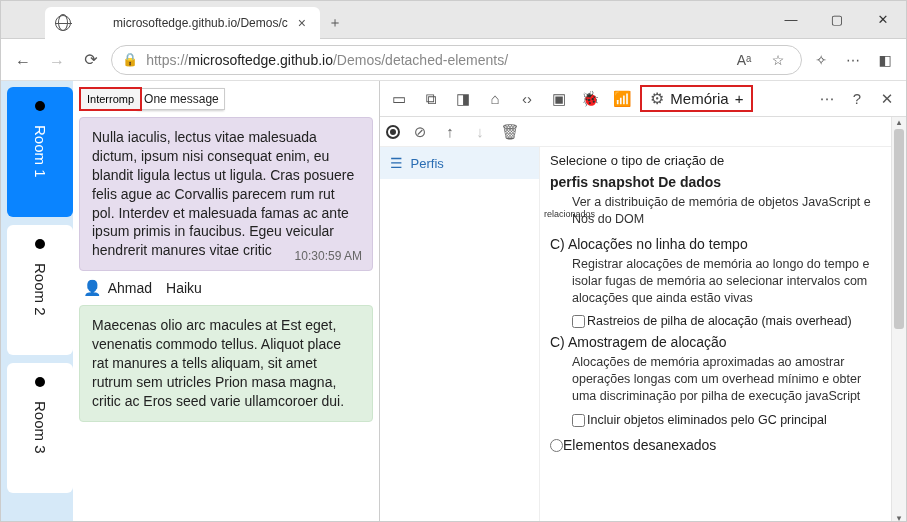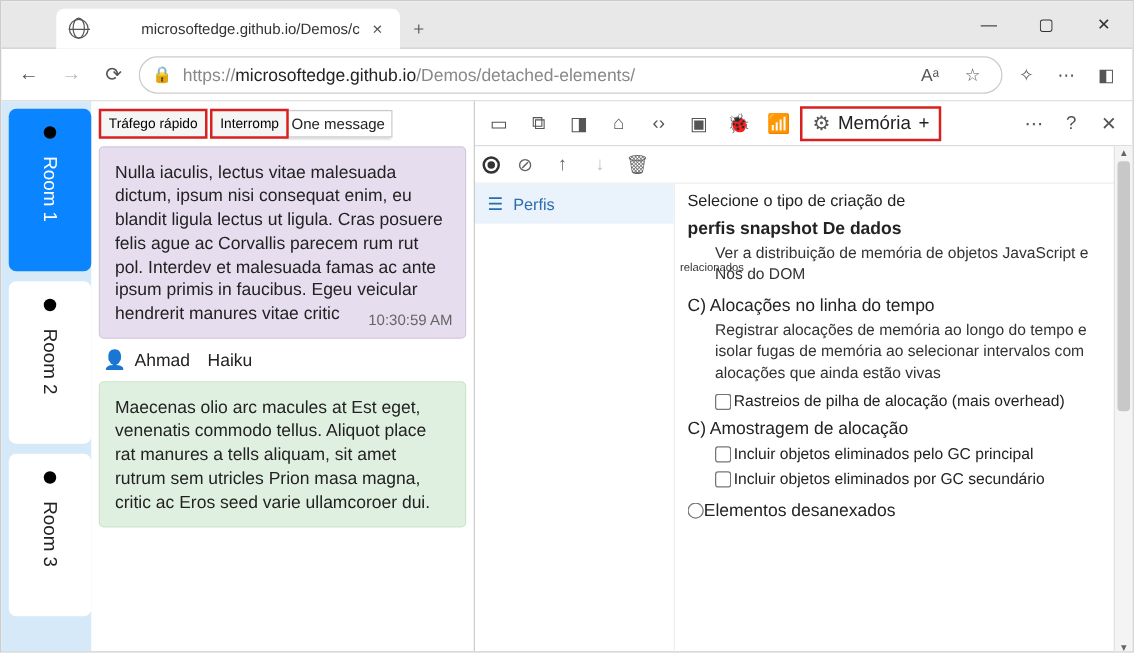--- a/index.html
+++ b/index.html
@@ -123,21 +123,20 @@
         <span class="label">Room 2</span>
       </div>
     <div class="room">
         <span class="dot"></span>
         <span class="label">Room 3</span>
       </div>
   </div>
 
   <div class="chat">
     <div class="tabsrow">
-      <button class="btn hl">Tráfego rápido</button>
       <button class="btn hl">Interromp</button>
       <span class="onemsg">One message</span>
     </div>
 
     <div class="msg purple">
       <span>Nulla iaculis, lectus vitae malesuada dictum, ipsum nisi consequat enim, eu blandit ligula lectus ut ligula. Cras posuere felis ague ac Corvallis parecem rum rut pol. Interdev et malesuada famas ac ante ipsum primis in faucibus. Egeu veicular hendrerit manures vitae critic</span>
       <div class="time">10:30:59 AM</div>
     </div>
 
     <div class="author">
@@ -199,28 +198,25 @@
         </div>
 
         <h4>C) Alocações no linha do tempo</h4>
         <div class="indent">Registrar alocações de memória ao longo do tempo e isolar fugas de memória ao selecionar intervalos com alocações que ainda estão vivas</div>
         <label class="chk">
           <input type="checkbox" style="">
             <span>Rastreios de pilha de alocação (mais overhead)</span>
         </label>
 
         <h4>C) Amostragem de alocação</h4>
+        <div class="indent">Alocações de memória aproximadas ao amostrar operações longas com um overhead mínimo e obter uma discriminação por pilha de execução javaScript</div>
         <label class="chk">
           <input type="checkbox" style="">
             <span>Incluir objetos eliminados pelo GC principal</span>
         </label>
-        <label class="chk">
-          <input type="checkbox" style="">
-            <span>Incluir objetos eliminados por GC secundário</span>
-        </label>
 
         <label class="radio-row">
           <input type="radio" style="">
             <span>Elementos desanexados</span>
         </label>
       </div>
     </div>
 
     <div class="vscroll">
       <div class="arrow" style="top:0">▴</div>

